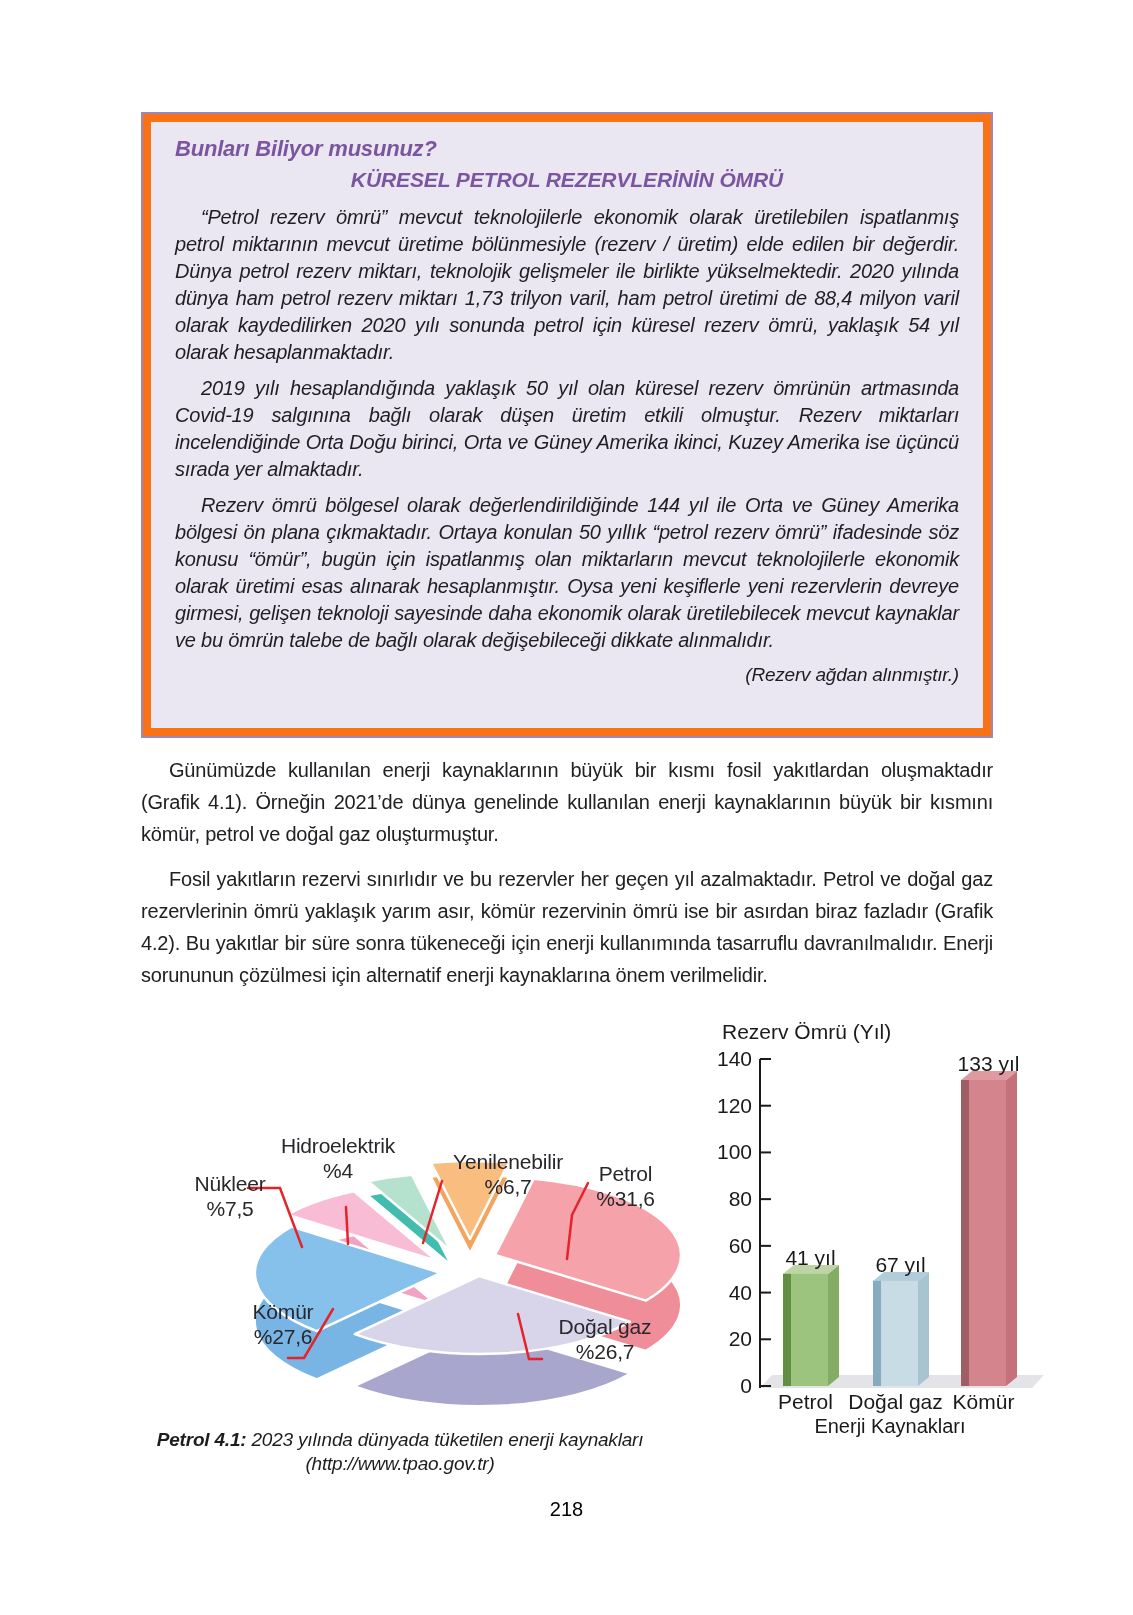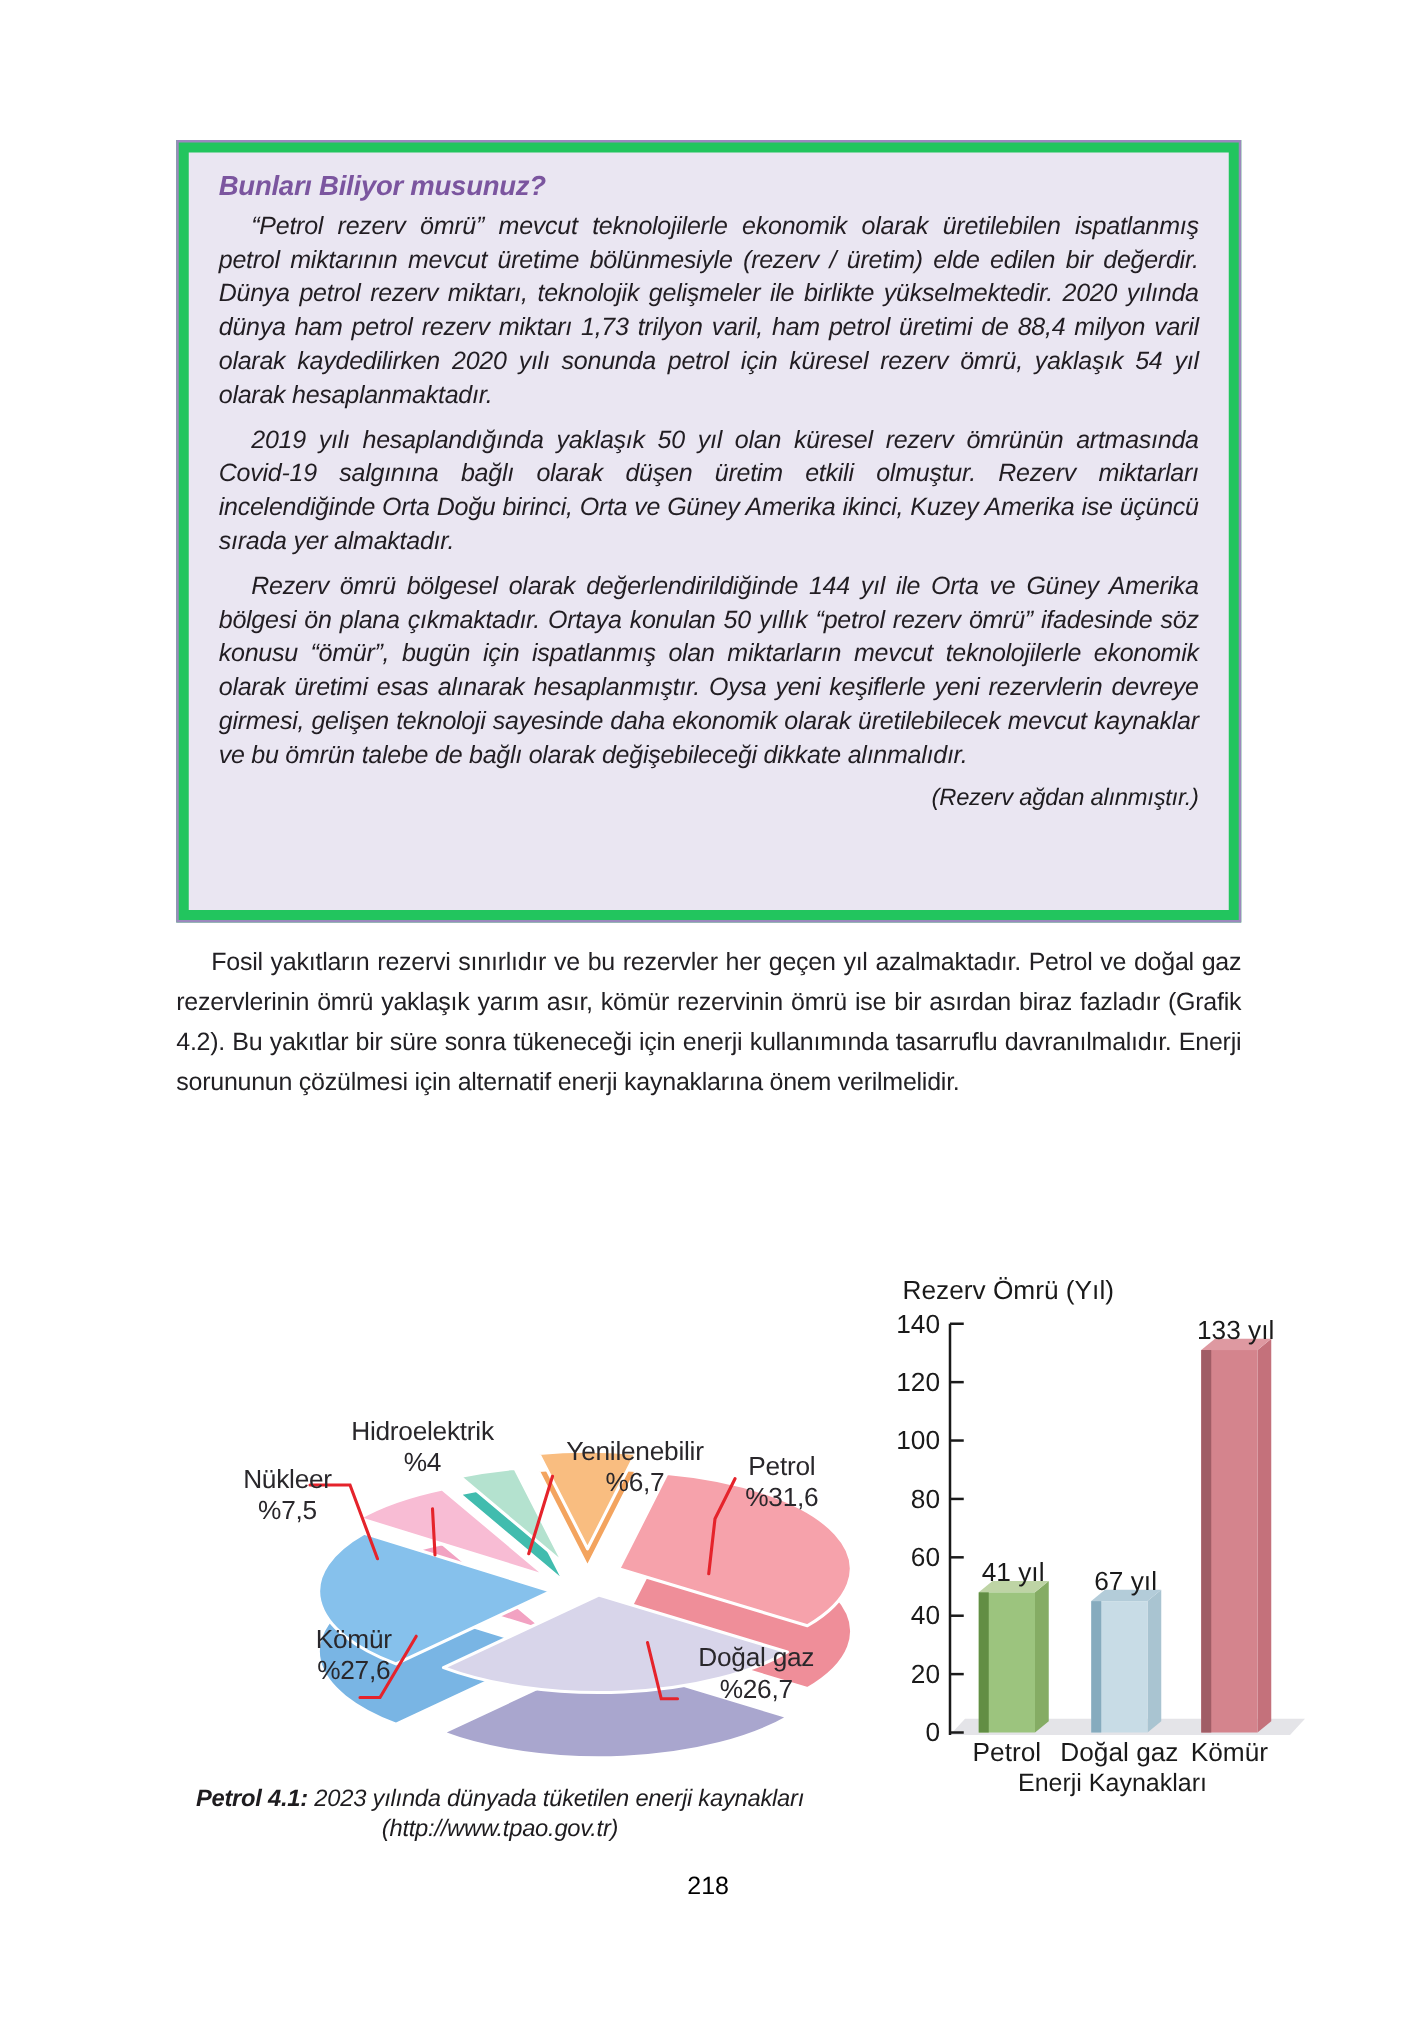--- a/index.html
+++ b/index.html
@@ -1,21 +1,21 @@
 <!DOCTYPE html>
 <html><head>
 <meta charset="utf-8">
 <style>
   html,body{margin:0;padding:0;background:#ffffff;}
   .page{position:relative;width:1133px;height:1615px;background:#ffffff;
         font-family:"Liberation Sans",sans-serif;color:#1e1c1f;overflow:hidden;}
 
   
   .info-box{position:absolute;left:141px;top:112px;width:852px;height:626px;
-            box-sizing:border-box;border:2px solid #9c88bd;background:#22c55e;padding:8px;}
+            box-sizing:border-box;border:2px solid #9c88bd;background:#f97316;padding:8px;}
   .info-box-fill{background:#eae6f2;height:100%;box-sizing:border-box;
                  padding:14px 24px 10px 24px;overflow:hidden;}
   .box-heading{color:#7b559f;font-style:italic;font-weight:bold;font-size:22px;
                margin:0 0 6px 0;letter-spacing:-0.2px;}
   .box-title{color:#7b559f;font-style:italic;font-weight:bold;font-size:21px;
              text-align:center;margin:0 0 12px 0;letter-spacing:-0.1px;}
   .boxp{font-style:italic;font-size:20px;line-height:27px;text-align:justify;
         text-indent:26px;margin:0 0 9px 0;letter-spacing:-0.2px;color:#211d22;}
   .attr{font-style:italic;font-size:19px;line-height:24px;text-align:right;
         margin:2px 0 0 0;letter-spacing:-0.2px;}
@@ -42,28 +42,30 @@
                font-size:20px;color:#000000;}
 </style>
 </head>
 <body>
 
 <div class="page">
 
   <section class="info-box">
     <div class="info-box-fill">
       <h2 class="box-heading">Bunları Biliyor musunuz?</h2>
+      <h3 class="box-title">KÜRESEL PETROL REZERVLERİNİN ÖMRÜ</h3>
       <p class="boxp">“Petrol rezerv ömrü” mevcut teknolojilerle ekonomik olarak üretilebilen ispatlanmış petrol miktarının mevcut üretime bölünmesiyle (rezerv / üretim) elde edilen bir değerdir. Dünya petrol rezerv miktarı, teknolojik gelişmeler ile birlikte yükselmektedir. 2020 yılında dünya ham petrol rezerv miktarı 1,73 trilyon varil, ham petrol üretimi de 88,4 milyon varil olarak kaydedilirken 2020 yılı sonunda petrol için küresel rezerv ömrü, yaklaşık 54 yıl olarak hesaplanmaktadır.</p>
       <p class="boxp">2019 yılı hesaplandığında yaklaşık 50 yıl olan küresel rezerv ömrünün artmasında Covid-19 salgınına bağlı olarak düşen üretim etkili olmuştur. Rezerv miktarları incelendiğinde Orta Doğu birinci, Orta ve Güney Amerika ikinci, Kuzey Amerika ise üçüncü sırada yer almaktadır.</p>
       <p class="boxp">Rezerv ömrü bölgesel olarak değerlendirildiğinde 144 yıl ile Orta ve Güney Amerika bölgesi ön plana çıkmaktadır. Ortaya konulan 50 yıllık “petrol rezerv ömrü” ifadesinde söz konusu “ömür”, bugün için ispatlanmış olan miktarların mevcut teknolojilerle ekonomik olarak üretimi esas alınarak hesaplanmıştır. Oysa yeni keşiflerle yeni rezervlerin devreye girmesi, gelişen teknoloji sayesinde daha ekonomik olarak üretilebilecek mevcut kaynaklar ve bu ömrün talebe de bağlı olarak değişebileceği dikkate alınmalıdır.</p>
       <p class="attr">(Rezerv ağdan alınmıştır.)</p>
     </div>
   </section>
 
   <section class="body-text">
+    <p>Günümüzde kullanılan enerji kaynaklarının büyük bir kısmı fosil yakıtlardan oluşmaktadır (Grafik 4.1). Örneğin 2021’de dünya genelinde kullanılan enerji kaynaklarının büyük bir kısmını kömür, petrol ve doğal gaz oluşturmuştur.</p>
     <p>Fosil yakıtların rezervi sınırlıdır ve bu rezervler her geçen yıl azalmaktadır. Petrol ve doğal gaz rezervlerinin ömrü yaklaşık yarım asır, kömür rezervinin ömrü ise bir asırdan biraz fazladır (Grafik 4.2). Bu yakıtlar bir süre sonra tükeneceği için enerji kullanımında tasarruflu davranılmalıdır. Enerji sorununun çözülmesi için alternatif enerji kaynaklarına önem verilmelidir.</p>
   </section>
 
   <figure class="fig" id="pie-figure">
     <svg id="pie-svg" width="520" height="300" viewBox="0 0 520 300">
         <g transform="translate(-5,-30)">
           <path d="M 295 158 L 255.9 81.7 A 186 78 0 0 1 333.7 81.7 Z" transform="translate(0,14)" fill="#f3a45f" stroke="#ffffff" stroke-width="2" stroke-linejoin="round"></path>
           <path d="M 295 158 L 255.9 81.7 A 186 78 0 0 1 333.7 81.7 Z" fill="#f9bd80" stroke="#ffffff" stroke-width="2.5" stroke-linejoin="round"></path>
         </g>
         <g transform="translate(-24,-18)">

